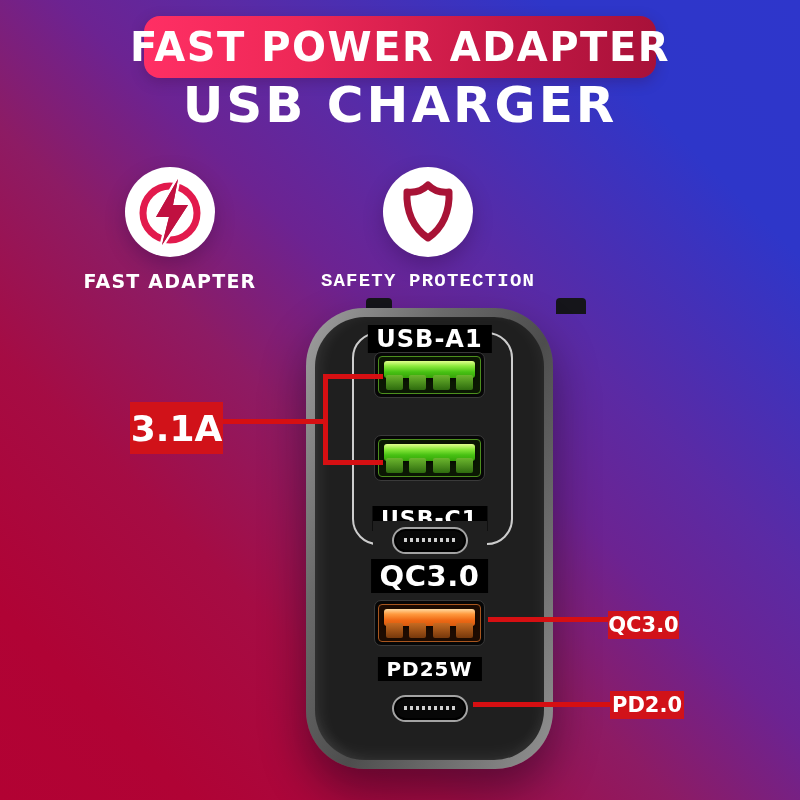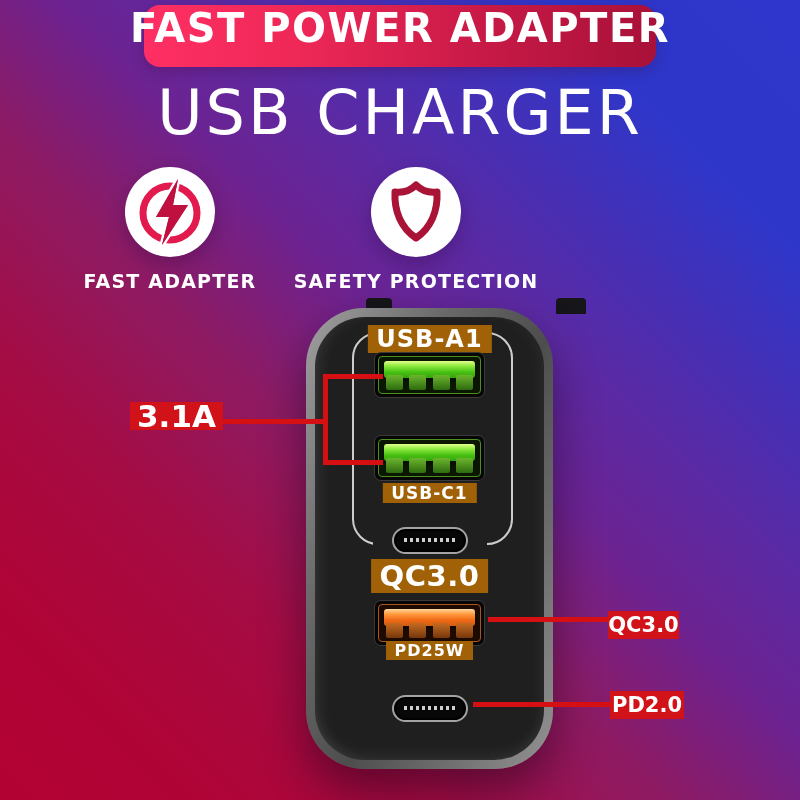--- a/index.html
+++ b/index.html
@@ -1,70 +1,70 @@
 <!DOCTYPE html>
 <html><head>
 <meta charset="utf-8">
 <style>
   html,body{margin:0;padding:0;background:#111;}
   *{box-sizing:border-box;}
   .stage{position:relative;width:800px;height:800px;overflow:hidden;
     font-family:"DejaVu Sans","Liberation Sans",sans-serif;
     background:linear-gradient(225deg,#2e36cb 0%,#2e36c9 16%,#5b2aa4 36%,#6c2392 46%,#8d1b64 58%,#a50c44 72%,#b00335 88%,#b20233 100%);}
   
-  .banner{position:absolute;left:144px;top:5px;width:512px;height:62px;border-radius:16px;
+  .banner{position:absolute;left:144px;top:16px;width:512px;height:62px;border-radius:16px;
     background:linear-gradient(90deg,#ff2f64 0%,#ee2857 30%,#c41845 70%,#a81139 100%);
-    display:flex;align-items:flex-start;justify-content:center;
+    display:flex;align-items:center;justify-content:center;
     box-shadow:0 4px 14px rgba(60,0,40,.25);}
   .banner-text{color:#fff;font-size:40px;font-weight:bold;letter-spacing:1.5px;white-space:nowrap;}
   .headline{position:absolute;left:0;top:76px;width:800px;display:flex;justify-content:center;align-items:baseline;gap:14px;color:#fff;}
   .headline .watt{font-size:51px;font-weight:bold;letter-spacing:1px;}
-  .headline .prod{font-size:62px;font-weight:normal;letter-spacing:3px;white-space:nowrap;}
+  .headline .prod{font-size:50px;font-weight:bold;letter-spacing:3px;white-space:nowrap;}
   
   .feature{position:absolute;top:167px;width:224px;display:flex;flex-direction:column;align-items:center;}
-  .f1{left:58px;} .f2{left:304px;} .f3{left:546px;}
+  .f1{left:58px;} .f2{left:316px;font-family:Liberation Mono, monospace;} .f3{left:546px;}
   .icon-circle{width:90px;height:90px;border-radius:50%;background:#fff;display:flex;align-items:center;justify-content:center;
     box-shadow:0 8px 20px rgba(40,0,50,.28);}
   .feature-label{margin-top:13px;color:#fff;font-size:19px;font-weight:bold;letter-spacing:1.2px;white-space:nowrap;}
   
   .prong{position:absolute;top:298px;height:16px;background:#15151a;border-radius:4px 4px 0 0;}
   .prong.p-left{left:366px;width:26px;} .prong.p-right{left:556px;width:30px;}
   .charger{position:absolute;left:306px;top:308px;width:247px;height:461px;border-radius:58px;
     background:linear-gradient(115deg,#a0a0a0 0%,#6a6a6a 30%,#4d4d4d 55%,#7c7c7c 85%,#939393 100%);
     padding:9px;box-shadow:0 22px 45px rgba(10,0,20,.45);}
   .face{position:relative;width:229px;height:443px;border-radius:50px;background:#1f1f1f;
     box-shadow:inset 10px 0 18px -10px rgba(255,255,255,.14),inset -10px 0 18px -10px rgba(255,255,255,.07),inset 0 -12px 20px -12px rgba(255,255,255,.10);}
   .outline-box{position:absolute;left:37px;top:15px;width:161px;height:213px;border:2px solid rgba(235,235,235,.85);border-radius:26px;z-index:1;}
-  .face-label{position:absolute;left:50%;transform:translateX(-50%);color:#fff;font-weight:bold;background:#a16207;padding:0 9px;z-index:2;white-space:nowrap;}
+  .face-label{position:absolute;left:50%;transform:translateX(-50%);color:#fff;font-weight:bold;background:#000000;padding:0 9px;z-index:2;white-space:nowrap;}
   .lbl-a1{top:8px;font-size:24px;letter-spacing:1px;}
   .lbl-a2{top:91px;font-size:24px;letter-spacing:1px;}
-  .lbl-c1{top:166px;font-size:17px;letter-spacing:1px;}
+  .lbl-c1{top:189px;font-size:22px;letter-spacing:1px;}
   .lbl-qc{top:242px;font-size:29px;letter-spacing:.5px;}
-  .lbl-pd{top:324px;font-size:16px;letter-spacing:1px;}
+  .lbl-pd{top:340px;font-size:20px;letter-spacing:1px;}
   
   .porta{position:absolute;left:59px;width:111px;height:46px;background:#060606;border:1px solid #3a3a3a;border-radius:7px;z-index:2;}
   .porta .frame{position:absolute;inset:3px;border-radius:4px;border:1px solid;overflow:hidden;}
   .porta .tongue{position:absolute;left:5px;right:5px;top:4px;height:17px;border-radius:3px;}
   .porta .pins{position:absolute;left:7px;right:7px;bottom:3px;height:15px;display:flex;justify-content:space-between;}
   .porta .pin{width:17px;height:100%;border-radius:2px;}
   .port-green .frame{border-color:#4c8f1d;background:#0b1703;}
   .port-green .tongue{background:linear-gradient(180deg,#e2ff8d 0%,#8ce93c 30%,#47c113 65%,#36a309 100%);box-shadow:0 2px 4px rgba(0,0,0,.6);}
   .port-green .pin{background:linear-gradient(180deg,#6cb62e,#2e6b0e);}
   .port-orange .frame{border-color:#a9561e;background:#1d0b01;}
   .port-orange .tongue{background:linear-gradient(180deg,#ffd9a0 0%,#ff9a3e 30%,#ef6a16 65%,#d85a0e 100%);box-shadow:0 2px 4px rgba(0,0,0,.6);}
   .port-orange .pin{background:linear-gradient(180deg,#c66b22,#77380b);}
   .pa1{top:35px;} .pa2{top:118px;} .pqc{top:283px;}
   
   .portc-wrap{position:absolute;left:58px;width:114px;height:38px;background:#1f1f1f;display:flex;align-items:center;justify-content:center;z-index:2;}
   .pc1{top:204px;} .pc2{top:372px;background:transparent;}
   .portc{width:76px;height:27px;border:2px solid #a3a3a3;border-radius:14px;background:#070707;display:flex;align-items:center;justify-content:center;box-shadow:inset 0 0 0 2px #000;}
   .portc .cpins{width:52px;height:4px;background:repeating-linear-gradient(90deg,#d0d0d0 0 3px,transparent 3px 6px);}
   
   .callout{position:absolute;background:#d11219;color:#fff;font-weight:bold;display:flex;align-items:center;justify-content:center;z-index:5;}
-  .co-31a{left:130px;top:402px;width:93px;height:28px;font-size:31px;}
+  .co-31a{left:130px;top:402px;width:93px;height:52px;font-size:36px;}
   .co-qc{left:608px;top:611px;width:71px;height:28px;font-size:21px;}
   .co-pd{left:610px;top:691px;width:74px;height:28px;font-size:21px;}
   .rline{position:absolute;background:#d60f12;height:5px;z-index:4;}
   .rline.vert{width:5px;}
   .l-main{left:222px;top:419px;width:104px;}
   .l-vert{left:323px;top:374px;height:91px;}
   .l-stub-top{left:323px;top:374px;width:60px;}
   .l-stub-bot{left:323px;top:460px;width:60px;}
   .l-qc{left:488px;top:617px;width:122px;}
   .l-pd{left:473px;top:702px;width:139px;}

